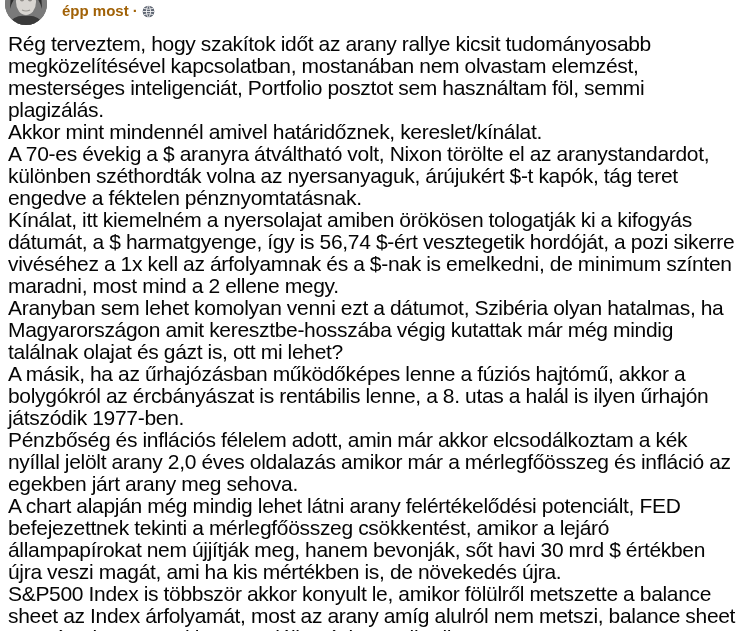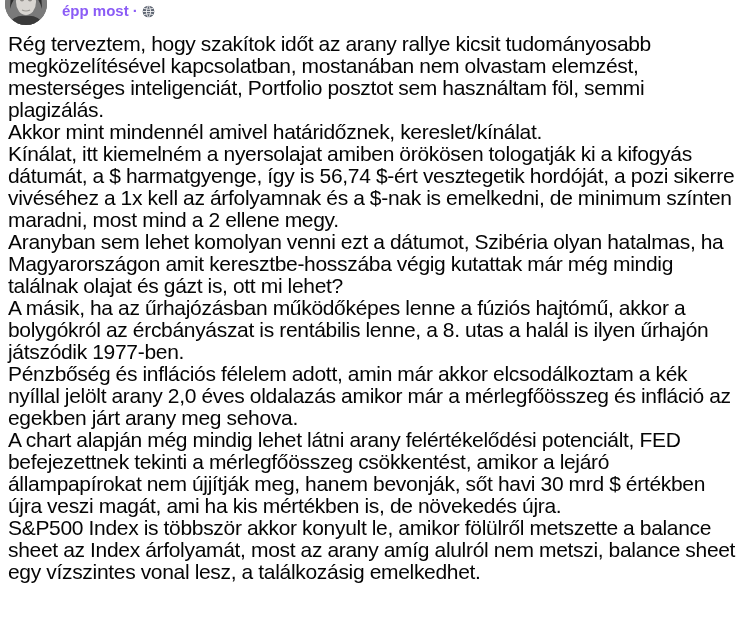--- a/index.html
+++ b/index.html
@@ -14,21 +14,21 @@
   .avatar{
     position:absolute;left:5px;top:-17px;
     width:42px;height:42px;border-radius:50%;
     overflow:hidden;cursor:pointer;
     background:#6b6b6b;
   }
   .avatar svg{display:block;width:42px;height:42px;}
   .meta-line{
     position:absolute;left:62px;top:2px;
     display:flex;align-items:center;gap:4px;
-    color:#8b5cf6;
+    color:#a16207;
     font-size:15px;font-weight:600;
     line-height:18px;
     cursor:pointer;
   }
   .meta-line .sep{font-weight:600;}
   .globe{display:inline-block;width:13px;height:13px;margin-top:1px;color:#5f6673;}
   .globe svg{display:block;width:13px;height:13px;}
   .post-body{
     position:absolute;left:8px;top:33px;width:732px;
     color:#050505;
@@ -66,20 +66,21 @@
           <path d="M1 8 H15 M8 0.8 C11.4 4 11.4 12 8 15.2 M8 0.8 C4.6 4 4.6 12 8 15.2 M2.2 4.2 Q8 6.4 13.8 4.2 M2.2 11.8 Q8 9.6 13.8 11.8" fill="none" stroke="#ffffff" stroke-width="1"></path>
         </svg>
       </span>
     </div>
 
   </div>
 
   <div class="post-body">
     <p>Rég terveztem, hogy szakítok időt az arany rallye kicsit tudományosabb megközelítésével kapcsolatban, mostanában nem olvastam elemzést, mesterséges inteligenciát, Portfolio posztot sem használtam föl, semmi plagizálás.</p>
     <p>Akkor mint mindennél amivel határidőznek, kereslet/kínálat.</p>
+    <p>A 70-es évekig a $ aranyra átváltható volt, Nixon törölte el az aranystandardot, különben széthordták volna az nyersanyaguk, árújukért $-t kapók, tág teret engedve a féktelen pénznyomtatásnak.</p>
     <p>Kínálat, itt kiemelném a nyersolajat amiben örökösen tologatják ki a kifogyás dátumát, a $ harmatgyenge, így is 56,74 $-ért vesztegetik hordóját, a pozi sikerre vivéséhez a 1x kell az árfolyamnak és a $-nak is emelkedni, de minimum színten maradni, most mind a 2 ellene megy.</p>
     <p>Aranyban sem lehet komolyan venni ezt a dátumot, Szibéria olyan hatalmas, ha Magyarországon amit keresztbe-hosszába végig kutattak már még mindig találnak olajat és gázt is, ott mi lehet?</p>
     <p>A másik, ha az űrhajózásban működőképes lenne a fúziós hajtómű, akkor a bolygókról az ércbányászat is rentábilis lenne, a 8. utas a halál is ilyen űrhajón játszódik 1977-ben.</p>
     <p>Pénzbőség és inflációs félelem adott, amin már akkor elcsodálkoztam a kék nyíllal jelölt arany 2,0 éves oldalazás amikor már a mérlegfőösszeg és infláció az egekben járt arany meg sehova.</p>
     <p>A chart alapján még mindig lehet látni arany felértékelődési potenciált, FED befejezettnek tekinti a mérlegfőösszeg csökkentést, amikor a lejáró állampapírokat nem újjítják meg, hanem bevonják, sőt havi 30 mrd $ értékben újra veszi magát, ami ha kis mértékben is, de növekedés újra.</p>
     <p>S&amp;P500 Index is többször akkor konyult le, amikor fölülről metszette a balance sheet az Index árfolyamát, most az arany amíg alulról nem metszi, balance sheet egy vízszintes vonal lesz, a találkozásig emelkedhet.</p>
   </div>
 
 </div>
 

